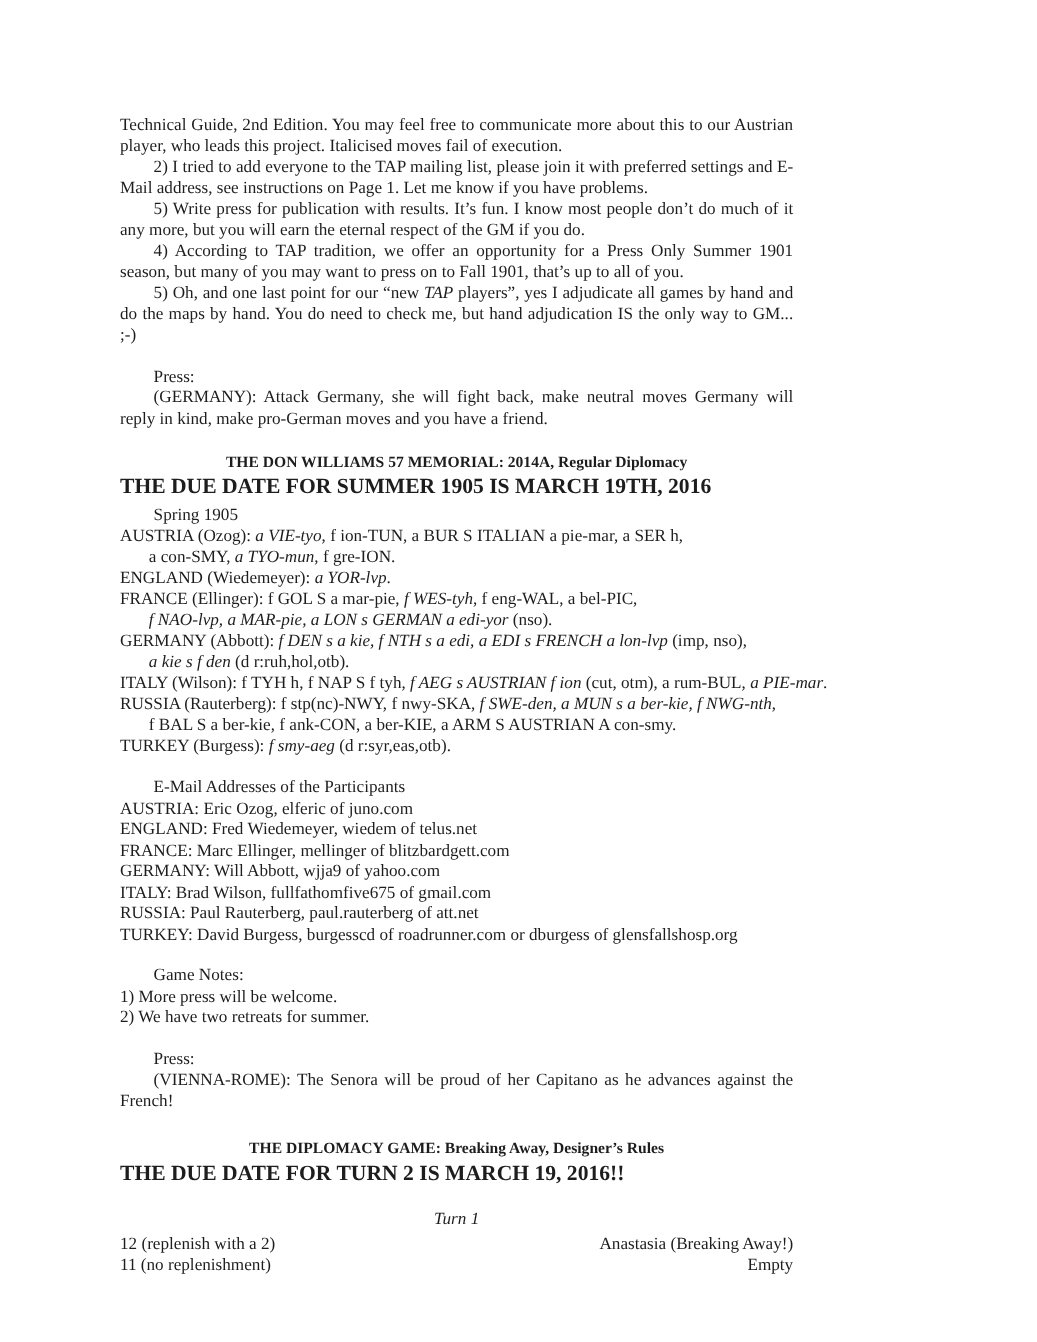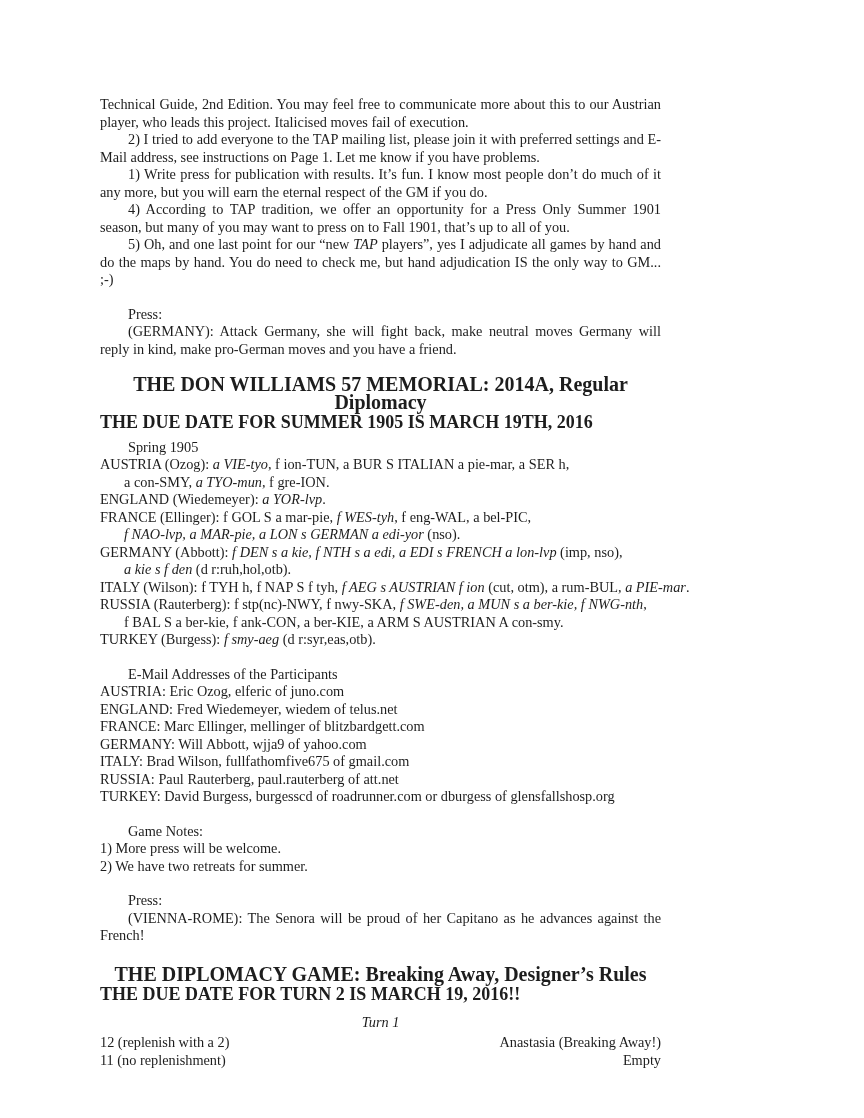--- a/index.html
+++ b/index.html
@@ -10,45 +10,45 @@
     font-family: "Liberation Serif", "DejaVu Serif", serif;
     font-size: 14.3px; line-height: 17.5px;
     color: #1d1d1d;
     overflow: hidden;
   }
   p { margin: 0; }
   .para { text-align: justify; }
   .pindent { text-indent: 28px; }
   .it { font-style: italic; }
   .label-it { padding-left: 28px; }
-  .heading { font-weight: bold; text-align: center; font-size: 20px; }
+  .heading { font-weight: bold; text-align: center; font-size: 13px; }
   .due { font-weight: bold; font-size: 18px; }
   .move-line { white-space: nowrap; }
   .move-line.cont { padding-left: 24px; }
   .addr-line, .note-line { white-space: nowrap; }
   .note-block .note-line { padding-left: 0; }
   .mt1 { margin-top: 17px; }
   .mt-h { margin-top: 18px; }
   .mt-due { margin-top: 3px; }
   .mt-season { margin-top: 7px; }
-  .turn-label { font-style: italic; text-align: center; margin-top: 10px; }
+  .turn-label { font-style: italic; text-align: center; margin-top: 22px; }
   .turn-table { margin-top: 3px; }
   .trow { display: flex; }
   .tcell.left { width: 223px; flex: 0 0 223px; }
   .tcell.right { flex: 1; text-align: right; }
 </style>
 </head>
 <body>
 
 <div class="page">
 
   <div>
       <p class="para"><span>Technical Guide, 2nd Edition. You may feel free to communicate more about this to our Austrian player, who leads this project. Italicised moves fail of execution.</span></p>
       <p class="para pindent"><span>2) I tried to add everyone to the TAP mailing list, please join it with preferred settings and E-Mail address, see instructions on Page 1. Let me know if you have problems.</span></p>
-      <p class="para pindent"><span>1) Write press for publication with results. It’s fun. I know most people don’t do much of it any more, but you will earn the eternal respect of the GM if you do.</span></p>
+      <p class="para pindent"><span>5) Write press for publication with results. It’s fun. I know most people don’t do much of it any more, but you will earn the eternal respect of the GM if you do.</span></p>
       <p class="para pindent"><span>4) According to TAP tradition, we offer an opportunity for a Press Only Summer 1901 season, but many of you may want to press on to Fall 1901, that’s up to all of you.</span></p>
       <p class="para pindent"><span>5) Oh, and one last point for our “new </span><span class="it">TAP</span><span> players”, yes I adjudicate all games by hand and do the maps by hand. You do need to check me, but hand adjudication IS the only way to GM... ;-)</span></p>
     </div>
 
   <p class="label-it mt1">Press:</p>
   <p class="para pindent"><span>(GERMANY): Attack Germany, she will fight back, make neutral moves Germany will reply in kind, make pro-German moves and you have a friend.</span></p>
 
   <p class="heading mt-h">THE DON WILLIAMS 57 MEMORIAL: 2014A, Regular Diplomacy</p>
   <p class="due mt-due">THE DUE DATE FOR SUMMER 1905 IS MARCH 19TH, 2016</p>
 

